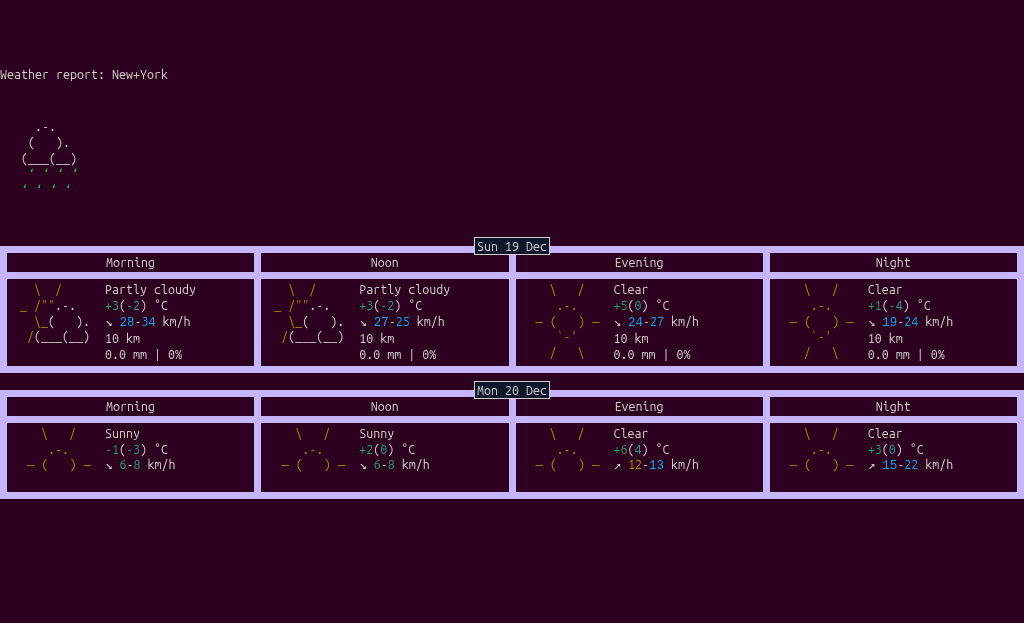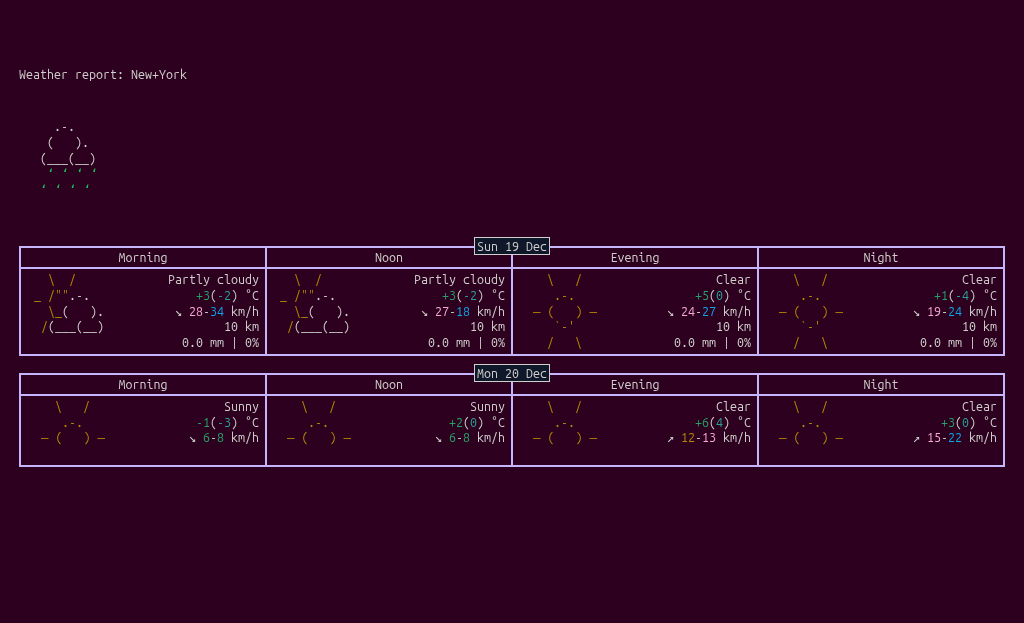--- a/index.html
+++ b/index.html
@@ -1,32 +1,32 @@
 <!DOCTYPE html>
 <html><head>
 <meta charset="utf-8">
 <style>
 html,body{margin:0;padding:0;background:#2c001e;color:#d0cfcc;font-family:'Ubuntu Mono','DejaVu Sans Mono','Courier New',monospace;font-size:12.5px;line-height:1.25;}
-.term{width:1024px;height:623px;box-sizing:border-box;padding:4px 19px;white-space:pre;border-radius:31px;}
+.term{width:1024px;height:623px;box-sizing:border-box;padding:4px 0;white-space:pre;border-radius:31px;}
 .yellow{color:#b58900;}
 .green{color:#26a269;}
 .teal{color:#2aa198;}
 .purple{color:#22c55e;}
-.orange{color:#f9a8d4;}
+.orange{color:#0ea5e9;font-family:Liberation Mono, monospace;}
 .red{color:#0ea5e9;}
 .white{color:#d0cfcc;}
 .row{display:flex;}
 .day-label{border:1px solid #d0cfcc;padding:1px 2px;width:120px;text-align:center;margin:0 auto;background:#0f172a;position:relative;z-index:2;}
 .day-wrap{position:relative;height:16px;text-align:center;}
 table.forecast{border-collapse:collapse;width:100%;table-layout:fixed;margin-top:-9px;}
-table.forecast td,table.forecast th{border:2px solid #c4b5fd;padding:3px 6px;vertical-align:top;white-space:pre;font-weight:normal;}
+table.forecast td,table.forecast th{border:7px solid #c4b5fd;padding:3px 6px;vertical-align:top;white-space:pre;font-weight:normal;}
 table.forecast th{text-align:center;padding:2px;}
 .cell{display:flex;}
 .art{width:92px;flex:0 0 92px;}
-.info{flex:1;text-align:right;}
+.info{flex:1;}
 .spacer{height:10px;}
 .hdr-art{width:92px;display:inline-block;vertical-align:top;}
 .hdr-info{display:inline-block;vertical-align:top;}
 </style>
 </head>
 <body>
 <div class="term">
 
 
 
@@ -41,21 +41,21 @@
 </div>
 
 <div id="days"><div class="spacer"></div><div class="day-wrap"><span class="day-label">Sun 19 Dec</span></div><table class="forecast"><tbody><tr><th>Morning</th><th>Noon</th><th>Evening</th><th>Night</th></tr><tr><td><div class="cell"><div class="art"><span class="yellow">   \  /    </span>
 <span class="yellow"> _ /""</span><span class="white">.-.  </span>
 <span class="yellow">   \_</span><span class="white">(   ).</span>
 <span class="yellow">  /</span><span class="white">(___(__) </span>
            </div><div class="info"><div>Partly cloudy</div><div><span class="green">+3</span><span class="white">(</span><span class="teal">-2</span><span class="white">)</span> °C</div><div>↘ <span class="orange">28</span>-<span class="red">34</span> km/h</div><div>10 km</div><div>0.0 mm | 0%</div></div></div></td><td><div class="cell"><div class="art"><span class="yellow">   \  /    </span>
 <span class="yellow"> _ /""</span><span class="white">.-.  </span>
 <span class="yellow">   \_</span><span class="white">(   ).</span>
 <span class="yellow">  /</span><span class="white">(___(__) </span>
-           </div><div class="info"><div>Partly cloudy</div><div><span class="green">+3</span><span class="white">(</span><span class="teal">-2</span><span class="white">)</span> °C</div><div>↘ <span class="orange">27</span>-<span class="red">18</span> km/h</div><div>10 km</div><div>0.0 mm | 0%</div></div></div></td><td><div class="cell"><div class="art"><span class="yellow">    \   /  </span>
+           </div><div class="info"><div>Partly cloudy</div><div><span class="green">+3</span><span class="white">(</span><span class="teal">-2</span><span class="white">)</span> °C</div><div>↘ <span class="orange">27</span>-<span class="red">25</span> km/h</div><div>10 km</div><div>0.0 mm | 0%</div></div></div></td><td><div class="cell"><div class="art"><span class="yellow">    \   /  </span>
 <span class="yellow">     .-.   </span>
 <span class="yellow">  ‒ (   ) ‒</span>
 <span class="yellow">     `-'   </span>
 <span class="yellow">    /   \  </span></div><div class="info"><div>Clear</div><div><span class="green">+5</span><span class="white">(</span><span class="teal">0</span><span class="white">)</span> °C</div><div>↘ <span class="orange">24</span>-<span class="red">27</span> km/h</div><div>10 km</div><div>0.0 mm | 0%</div></div></div></td><td><div class="cell"><div class="art"><span class="yellow">    \   /  </span>
 <span class="yellow">     .-.   </span>
 <span class="yellow">  ‒ (   ) ‒</span>
 <span class="yellow">     `-'   </span>
 <span class="yellow">    /   \  </span></div><div class="info"><div>Clear</div><div><span class="green">+1</span><span class="white">(</span><span class="teal">-4</span><span class="white">)</span> °C</div><div>↘ <span class="orange">19</span>-<span class="red">24</span> km/h</div><div>10 km</div><div>0.0 mm | 0%</div></div></div></td></tr></tbody></table><div class="spacer"></div><div class="day-wrap"><span class="day-label">Mon 20 Dec</span></div><table class="forecast"><tbody><tr><th>Morning</th><th>Noon</th><th>Evening</th><th>Night</th></tr><tr><td><div class="cell"><div class="art"><span class="yellow">    \   /  </span>
 <span class="yellow">     .-.   </span>
 <span class="yellow">  ‒ (   ) ‒</span>

